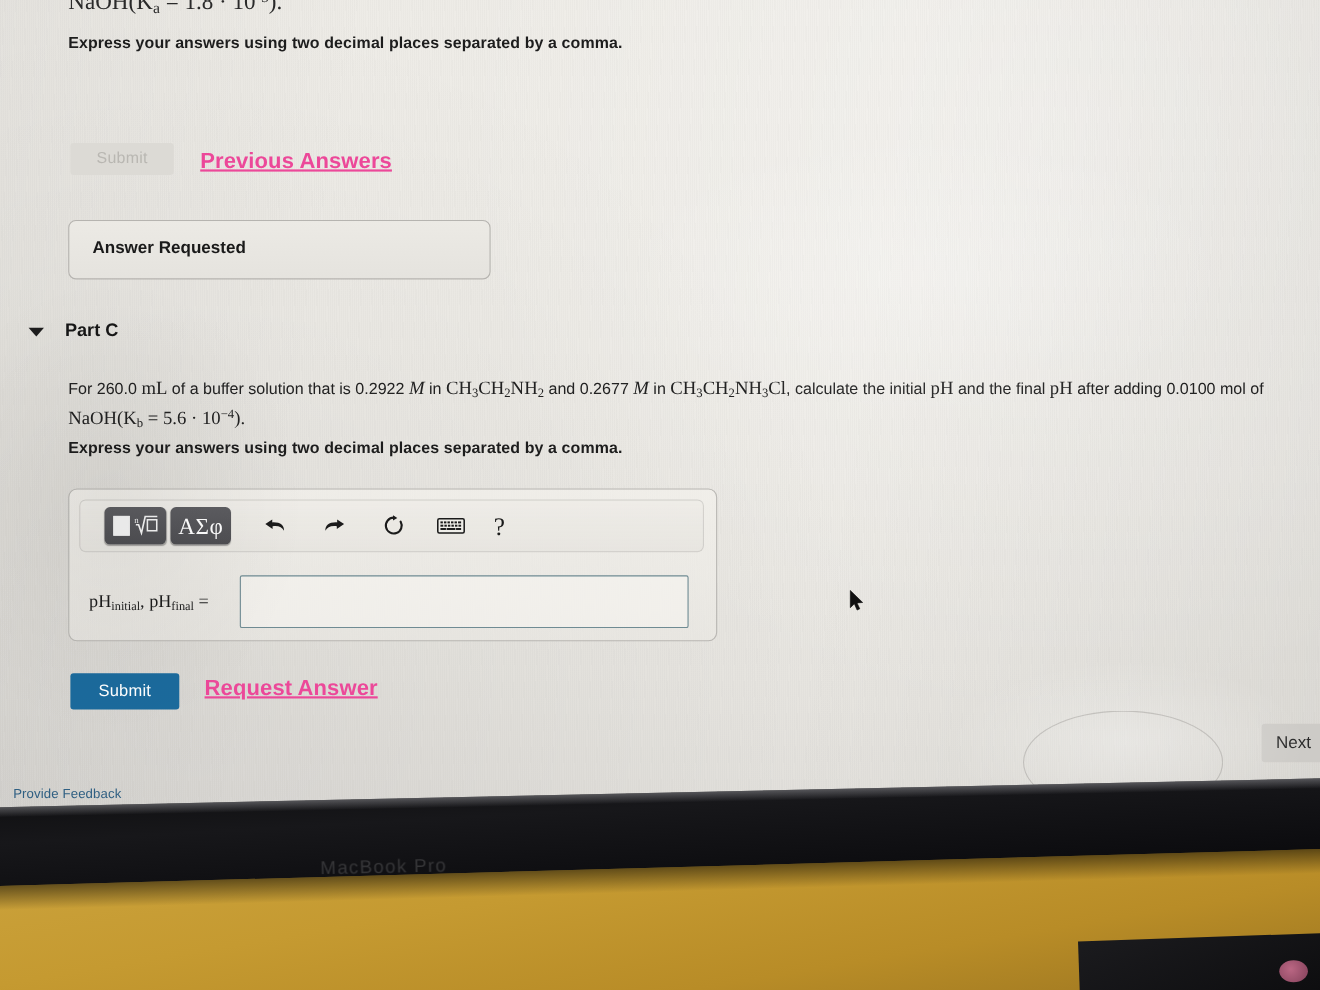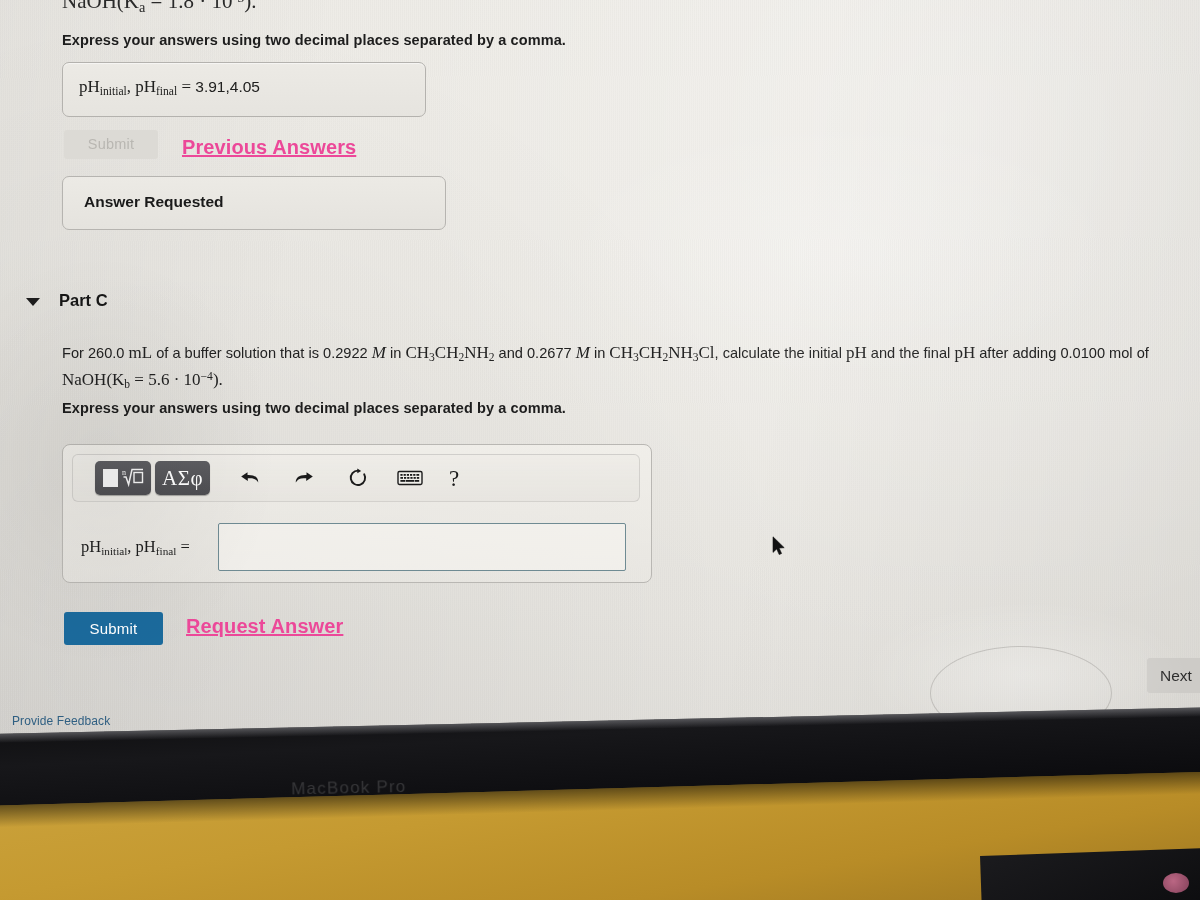--- a/index.html
+++ b/index.html
@@ -203,21 +203,21 @@
     text-decoration: underline;
     cursor: pointer;
     letter-spacing: 0.1px;
   }
   #previous-answers-link { left: 182px; top: 136px; }
 
   
   #answer-requested-box {
     position: absolute;
     left: 62px;
-    top: 176px;
+    top: 200px;
     width: 382px;
     height: 52px;
     border: 1px solid #b6b4b0;
     border-radius: 7px;
     background: linear-gradient(180deg, #eceae5, #e5e3de);
   }
   #answer-requested-text {
     position: absolute;
     left: 21px;
     top: 16px;
@@ -468,25 +468,20 @@
   <div id="screen"></div>
 
   <div id="page">
 
     <div id="top-equation">
       <span>NaOH(K</span><sub>a</sub><span> = 1.8 · 10</span><sup>-5</sup><span>).</span>
     </div>
 
     <div class="instruction" style="left:62px; top:32px;">Express your answers using two decimal places separated by a comma.</div>
 
-    <div id="prev-answer-box">
-      <div id="prev-answer-text">
-        <span>pH</span><sub>initial</sub><span>, pH</span><sub>final</sub><span> = </span><span class="val">3.91,4.05</span>
-      </div>
-    </div>
 
     <div id="submit-disabled">Submit</div>
     <div id="previous-answers-link" class="link">Previous Answers</div>
 
     <div id="answer-requested-box">
       <div id="answer-requested-text">Answer Requested</div>
     </div>
 
     <div id="part-c-header">
       <div id="part-c-caret"></div>

